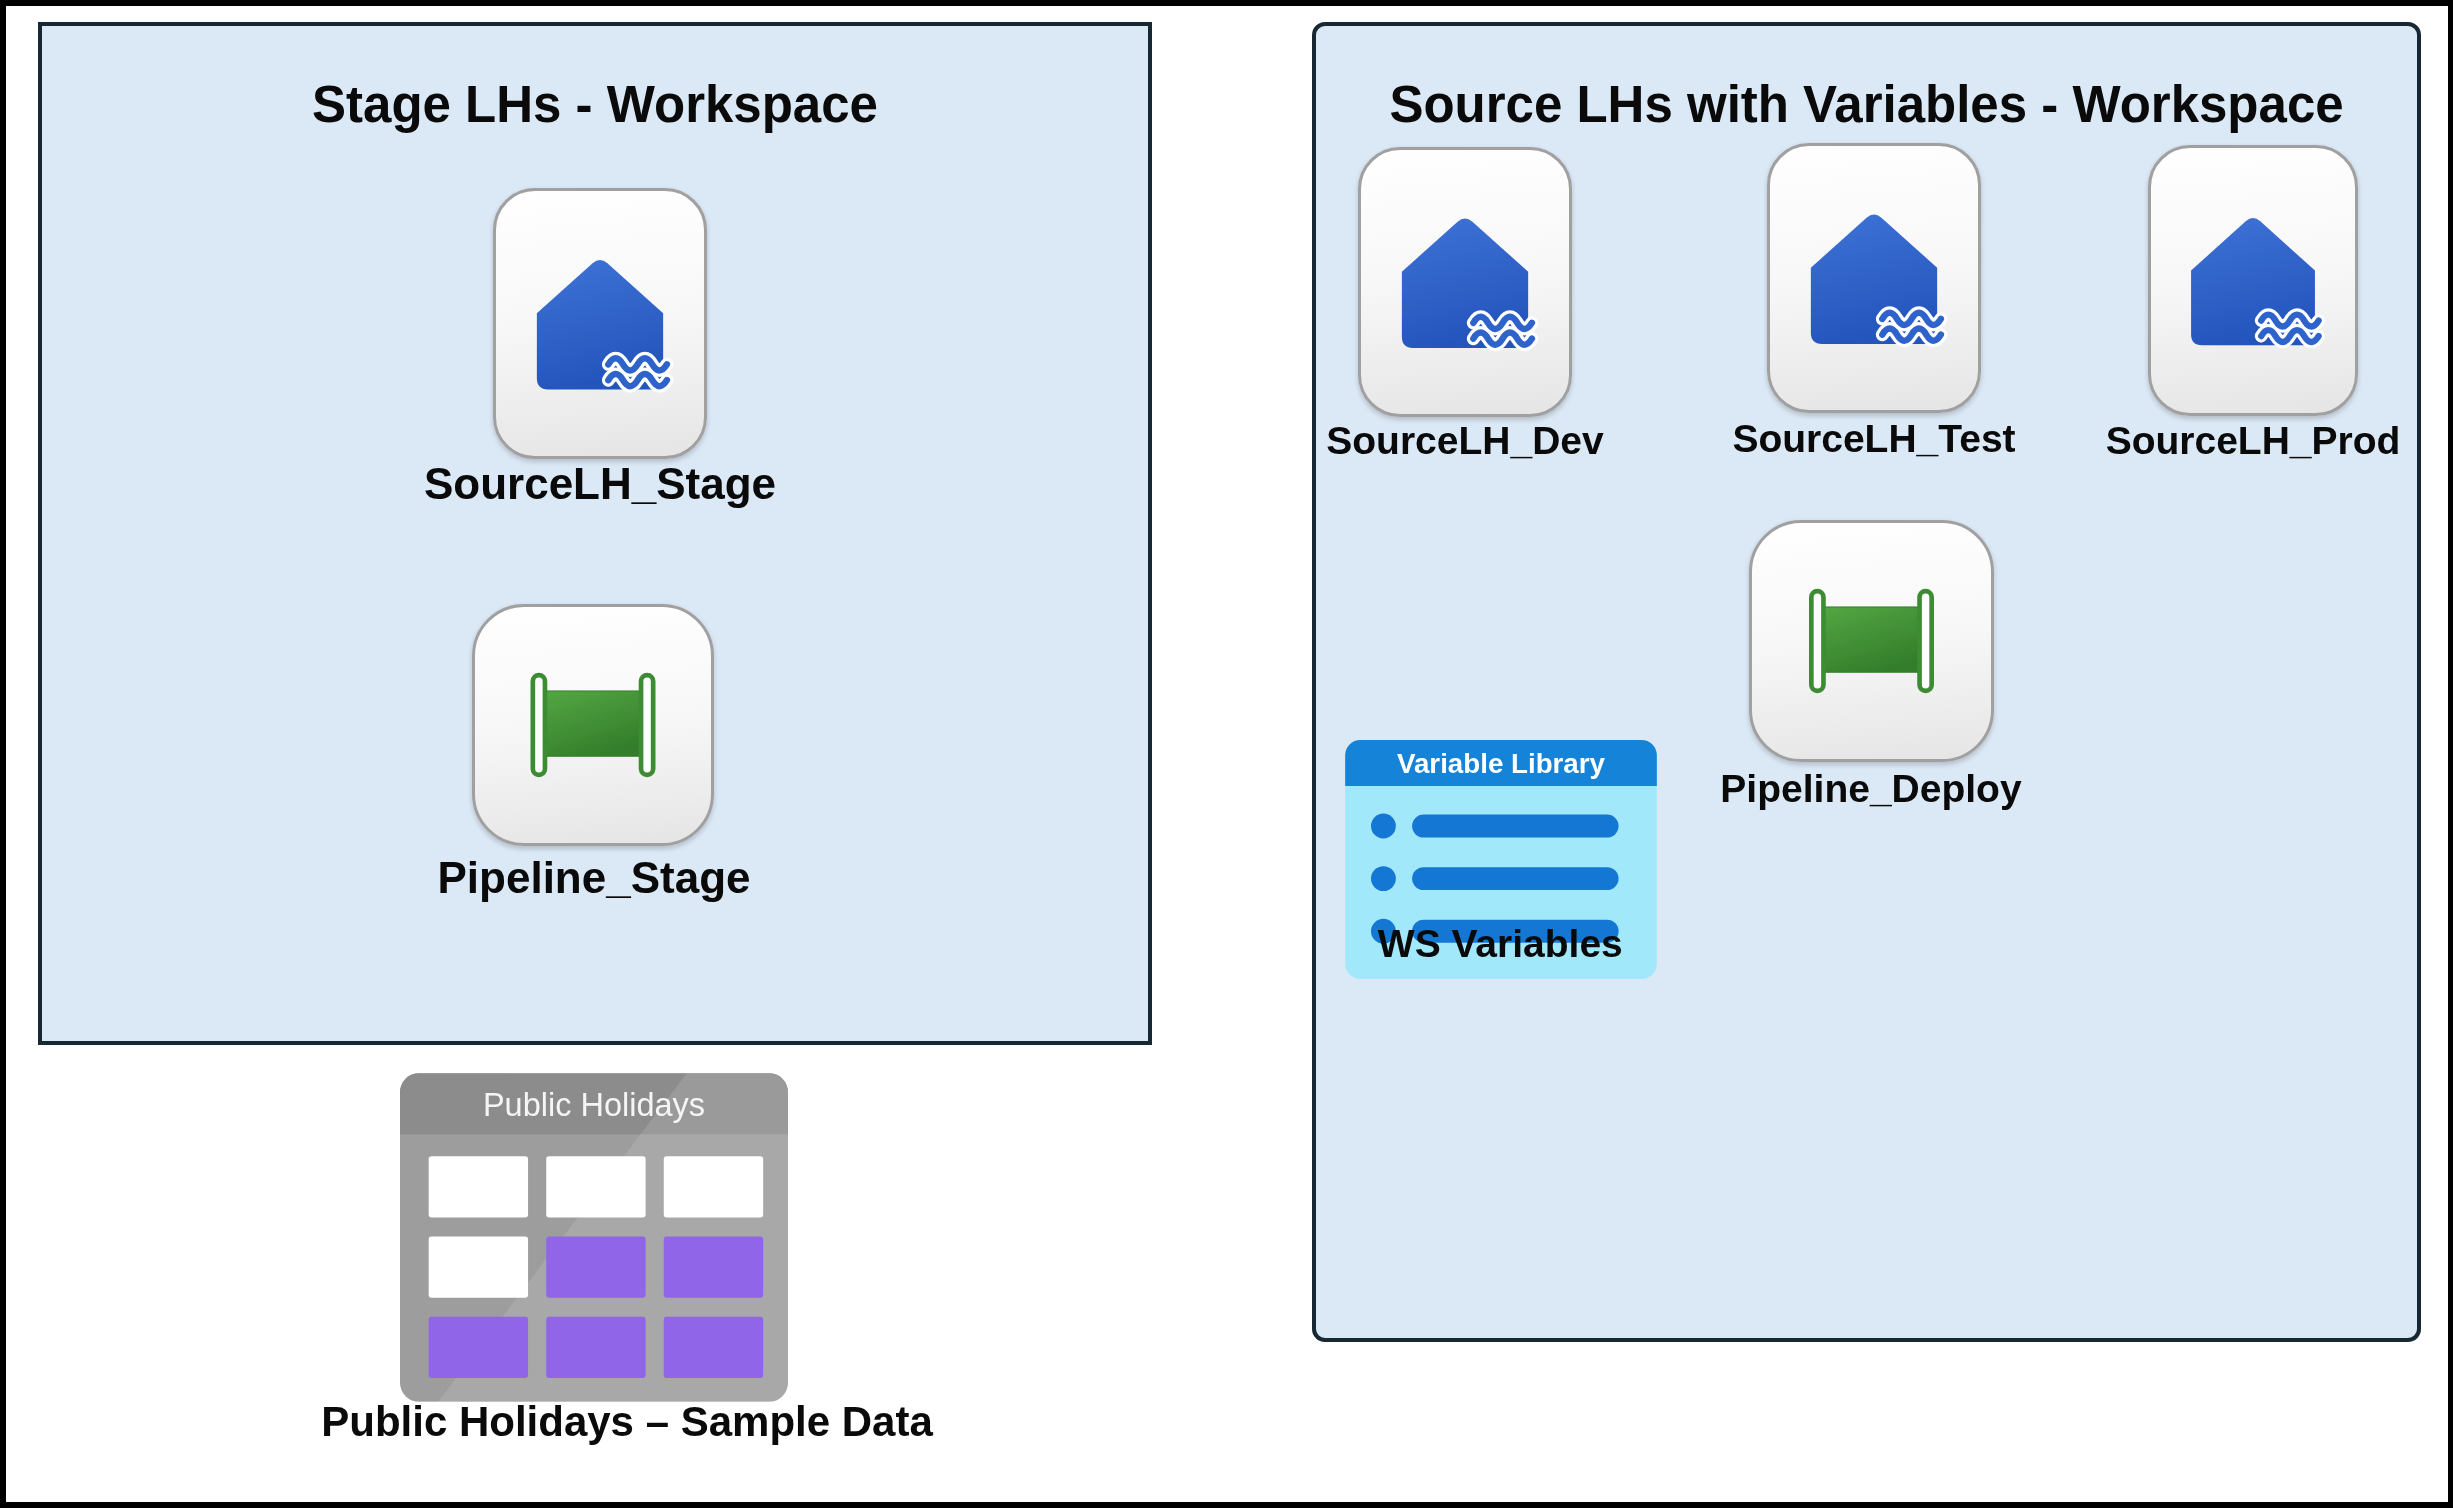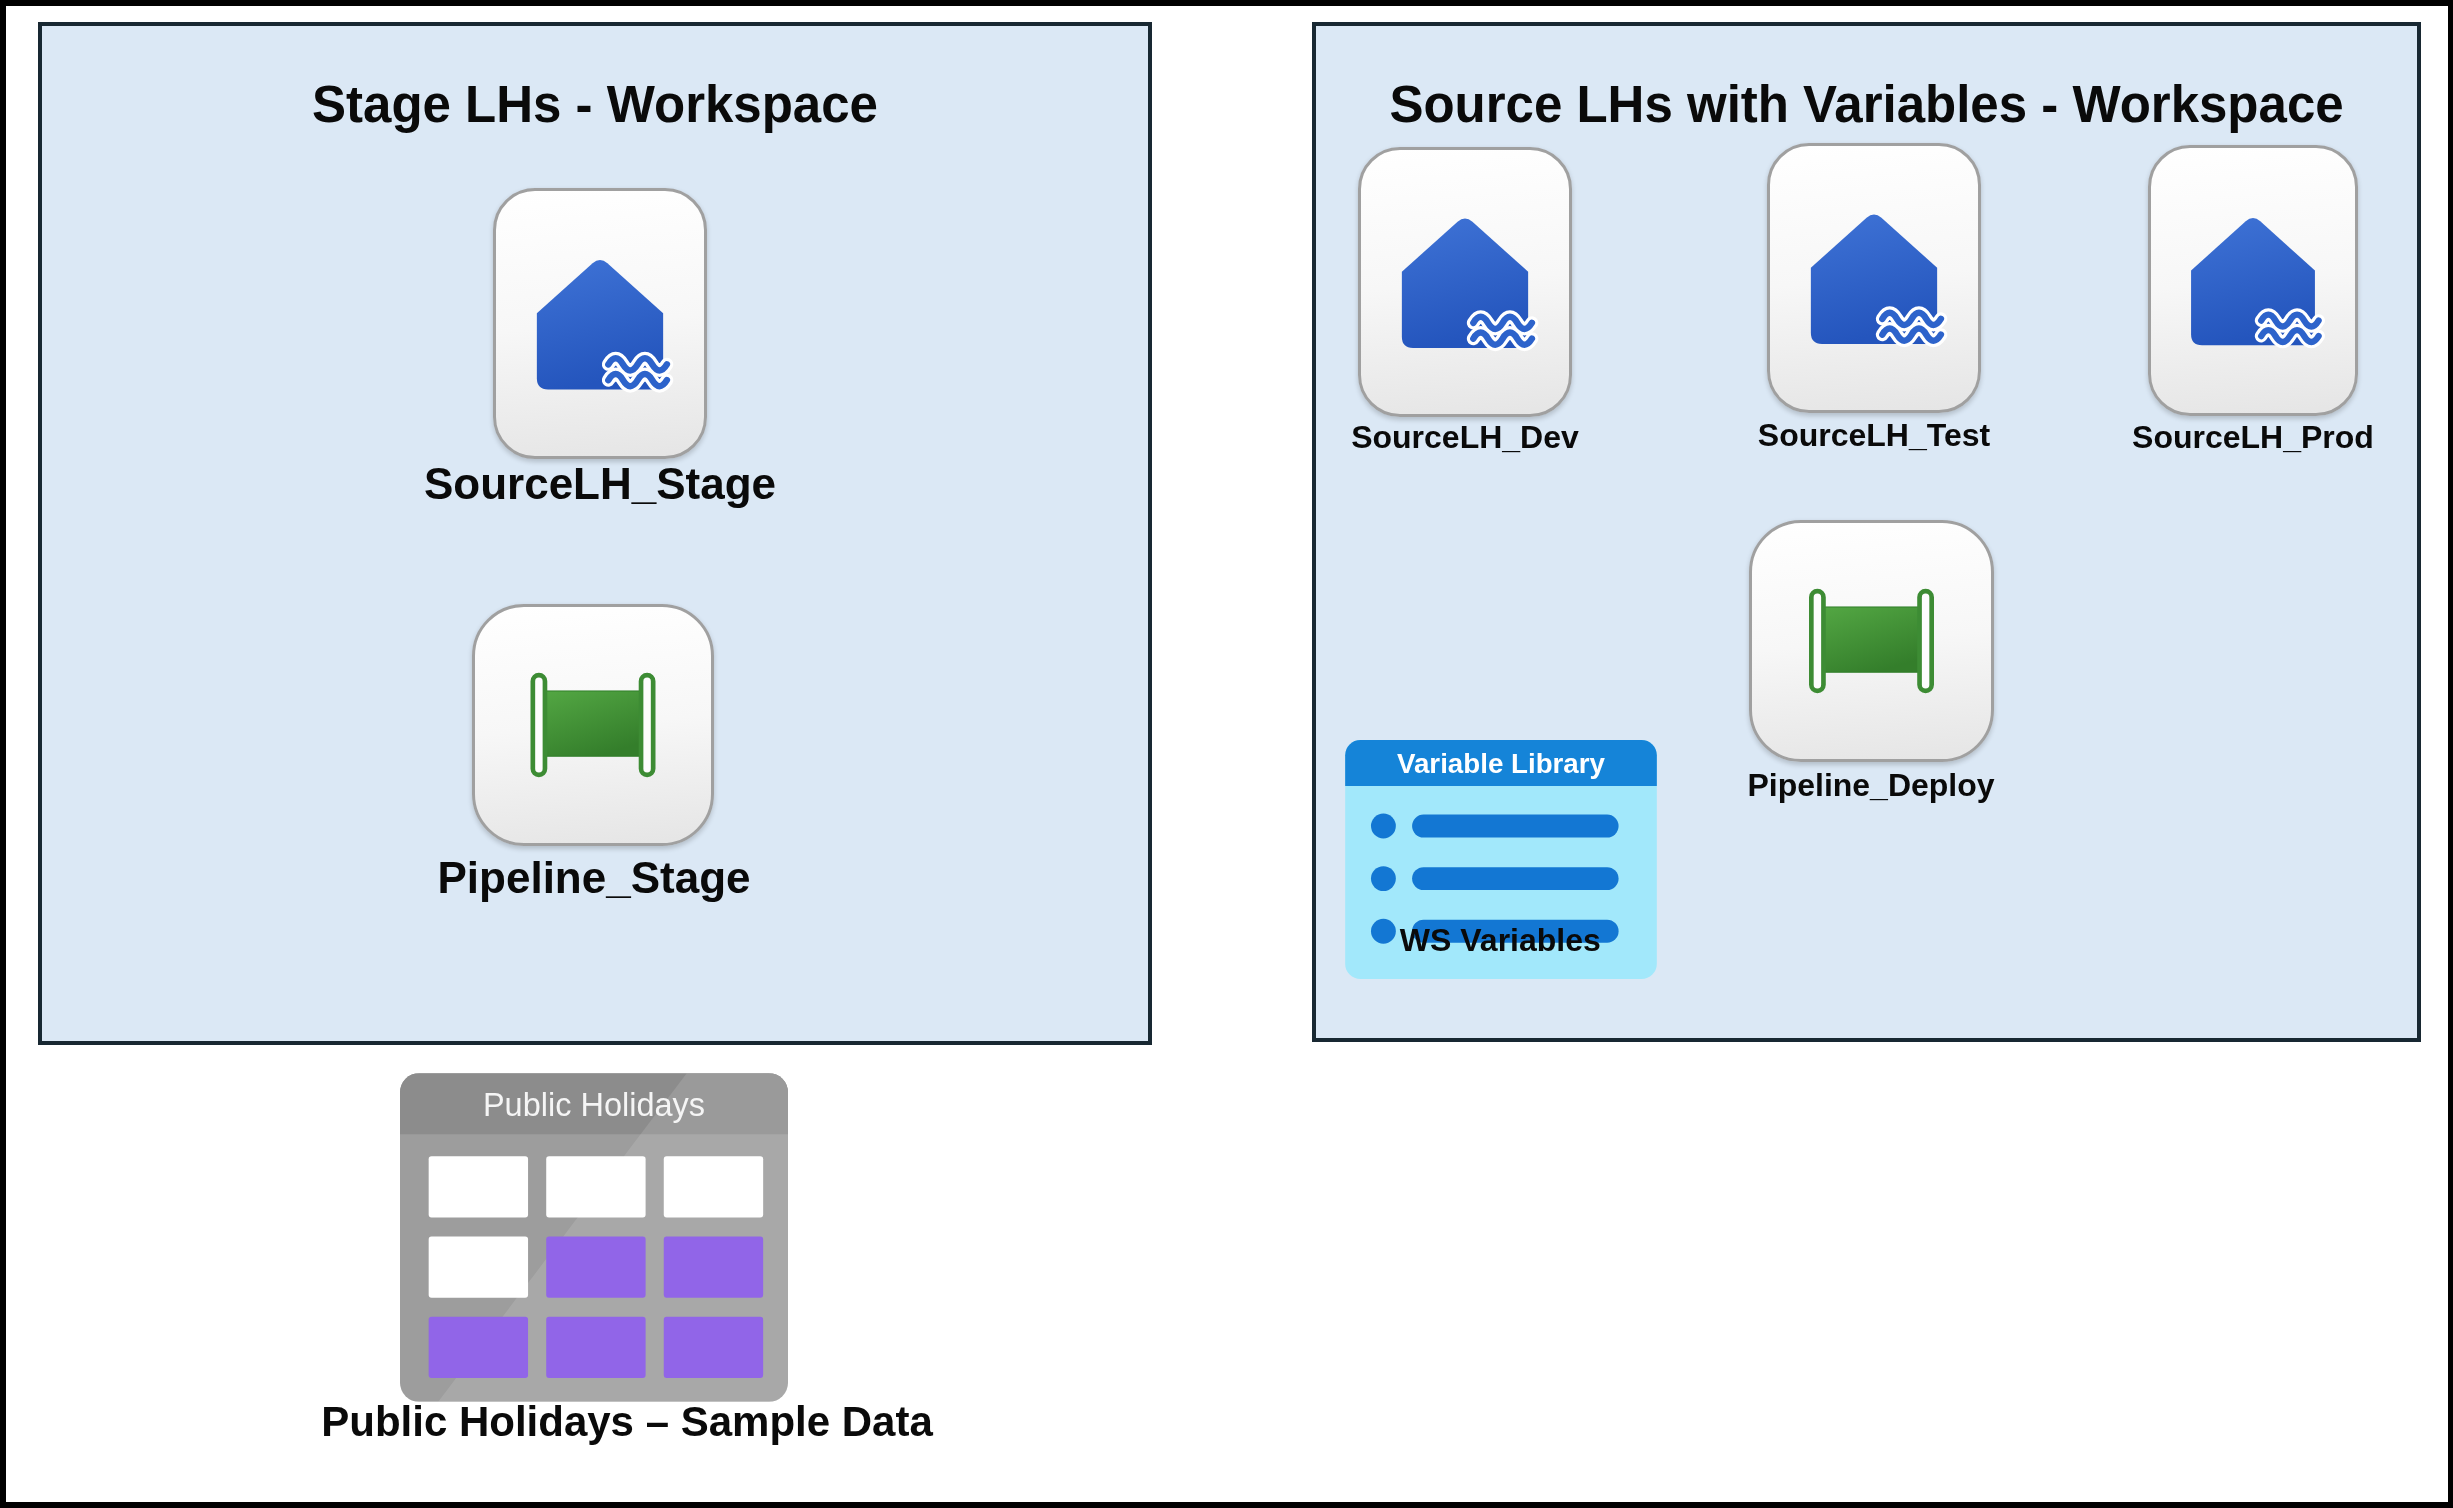--- a/index.html
+++ b/index.html
@@ -3,39 +3,39 @@
 <meta charset="utf-8">
 <style>
   html,body{margin:0;padding:0;background:#ffffff;}
   .canvas{
     position:relative;width:2454px;height:1508px;background:#ffffff;
     font-family:"Liberation Sans",sans-serif;overflow:hidden;
   }
   .frame{position:absolute;inset:0;border:6.7px solid #000000;pointer-events:none;z-index:60;}
   .ws-box{position:absolute;background:#dbe8f5;border:4.8px solid #182832;box-sizing:border-box;}
   #stage-box{left:38px;top:22px;width:1114px;height:1023px;}
-  #source-box{left:1312px;top:22px;width:1109px;height:1020px;}
+  #source-box{left:1312px;top:22px;width:1109px;height:1320px;border-radius:13px;}
   .ws-title{
     position:absolute;left:0;right:0;top:7.6px;text-align:center;
     font-size:51px;font-weight:700;color:#0a0a0a;line-height:1.15;white-space:nowrap;
   }
   .asset-card{
     position:absolute;box-sizing:border-box;
     border:3.8px solid #a0a0a0;border-radius:42px;
     background:linear-gradient(175deg,#ffffff 0%,#f7f7f7 50%,#e5e5e5 100%);
     box-shadow:0 2.9px 5.7px rgba(0,0,0,0.18);
   }
   .asset-card svg{position:absolute;inset:0;width:100%;height:100%;}
   .pl-card{border-radius:52px;}
   .asset-label{
     position:absolute;text-align:center;font-weight:700;color:#0a0a0a;
     line-height:1.1;white-space:nowrap;
   }
   .label-lg{font-size:44px;}
-  .label-md{font-size:32px;}
+  .label-md{font-size:39px;}
   .label-bottom{font-size:42px;}
   .flat-icon{position:absolute;}
 </style>
 </head>
 <body>
 
 <svg width="0" height="0" style="position:absolute" aria-hidden="true">
   <defs>
     <linearGradient id="houseGrad" x1="0" y1="0" x2="0.25" y2="1">
       <stop offset="0" stop-color="#3f73d6"></stop>

